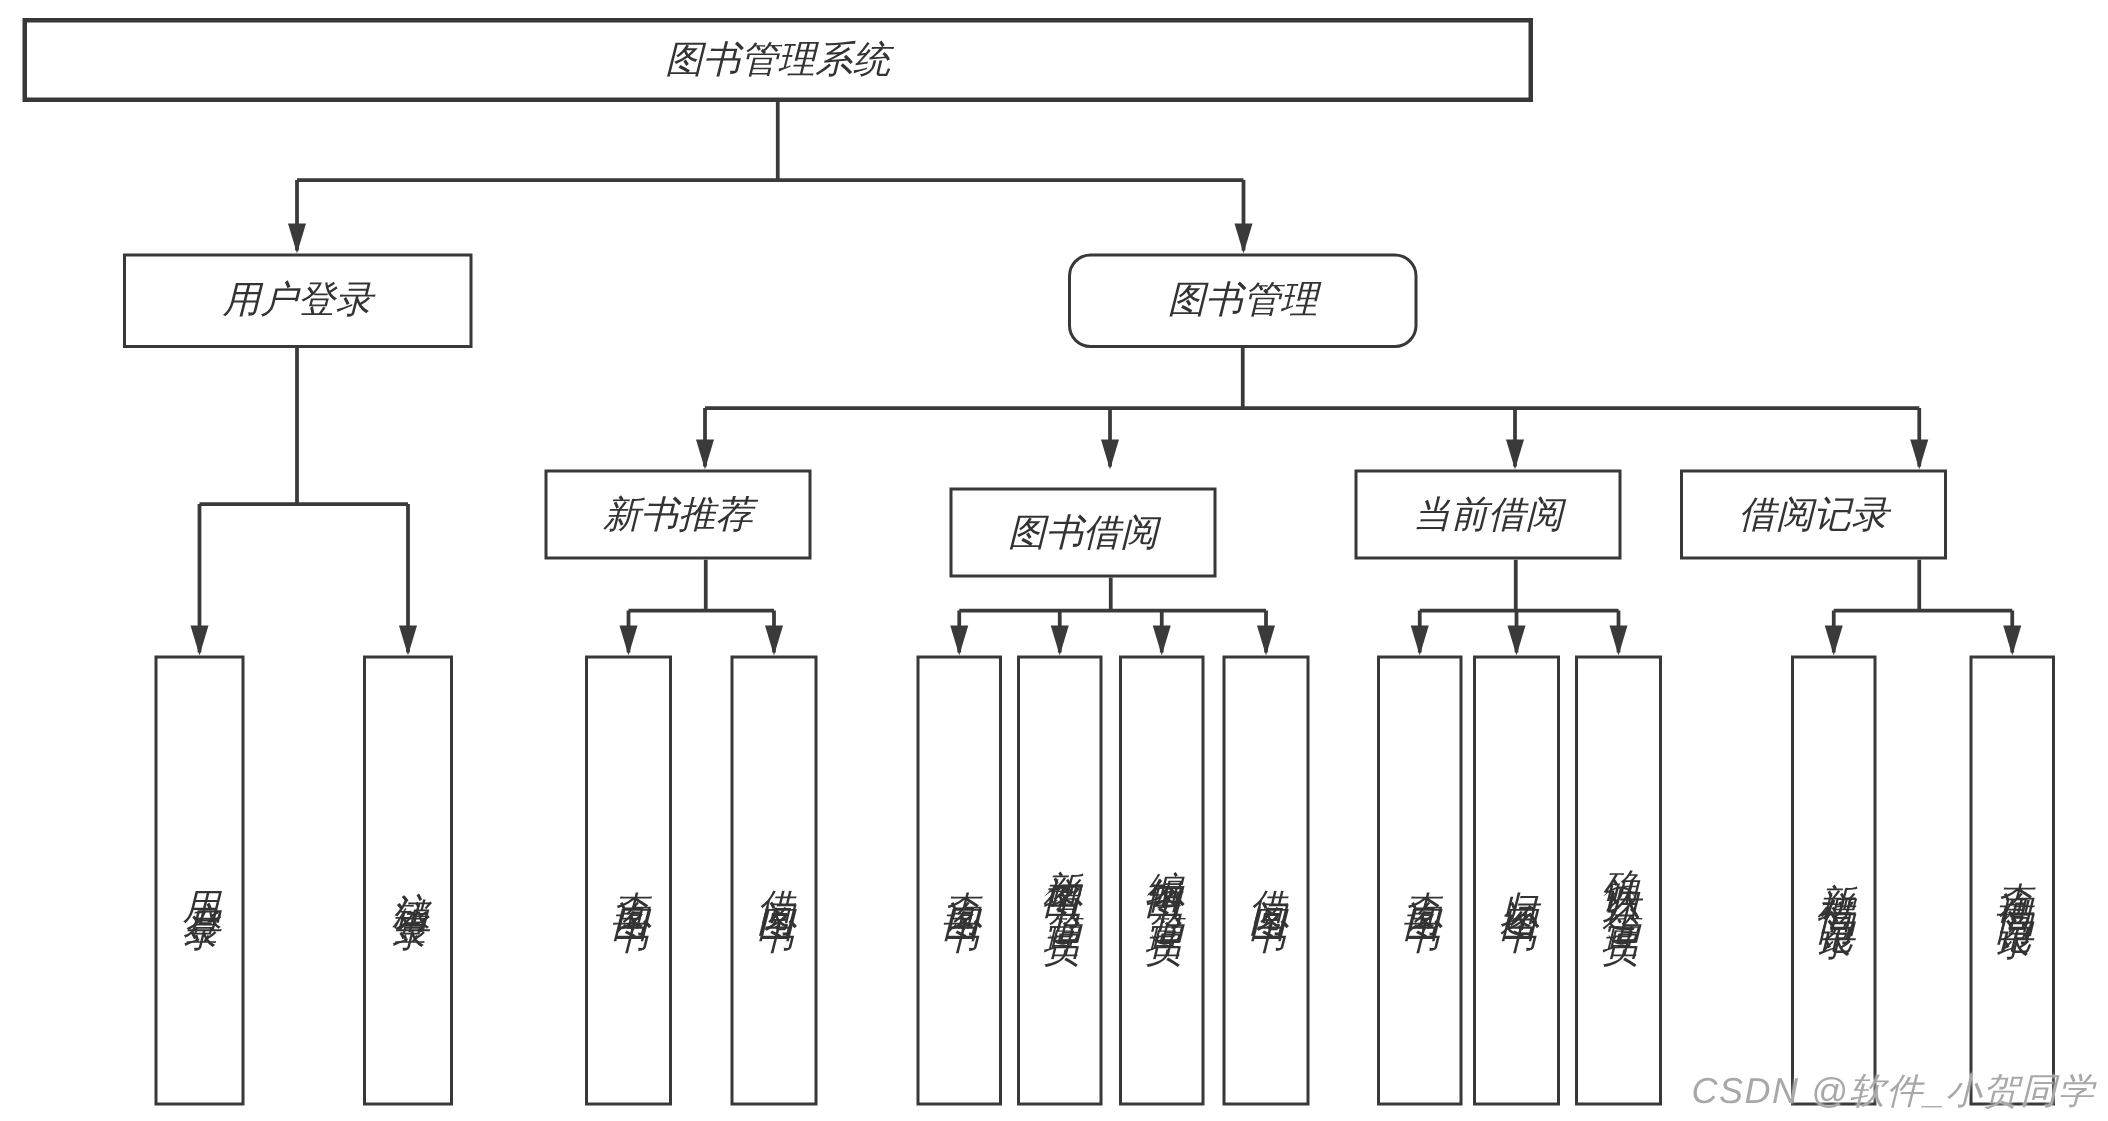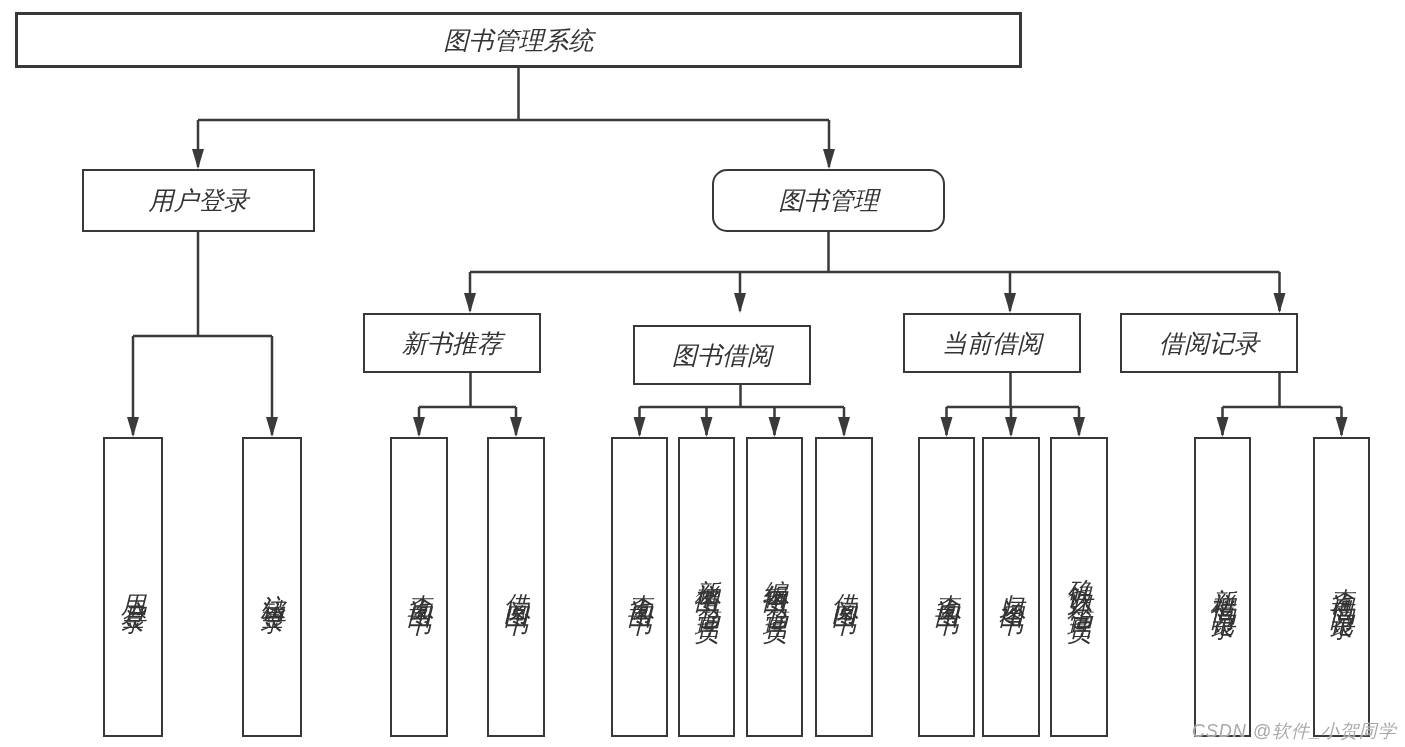--- a/index.html
+++ b/index.html
@@ -40,21 +40,21 @@
   }
   #connectors{
     position:absolute;left:0;top:0;width:1405px;height:747px;
     pointer-events:none;
   }
   #connectors path{stroke:#3a3a3a;stroke-width:2.5;fill:none;}
   #connectors polygon{fill:#3a3a3a;stroke:none;}
   .watermark{
     position:absolute;
     right:8px;bottom:4px;
-    font-size:18px;
+    font-size:24px;
     color:#a8a8a8;
     text-shadow:0 0 2px #ffffff;
     letter-spacing:1px;
     white-space:nowrap;
   }
 </style>
 </head>
 <body>
 
 <div id="canvas">

